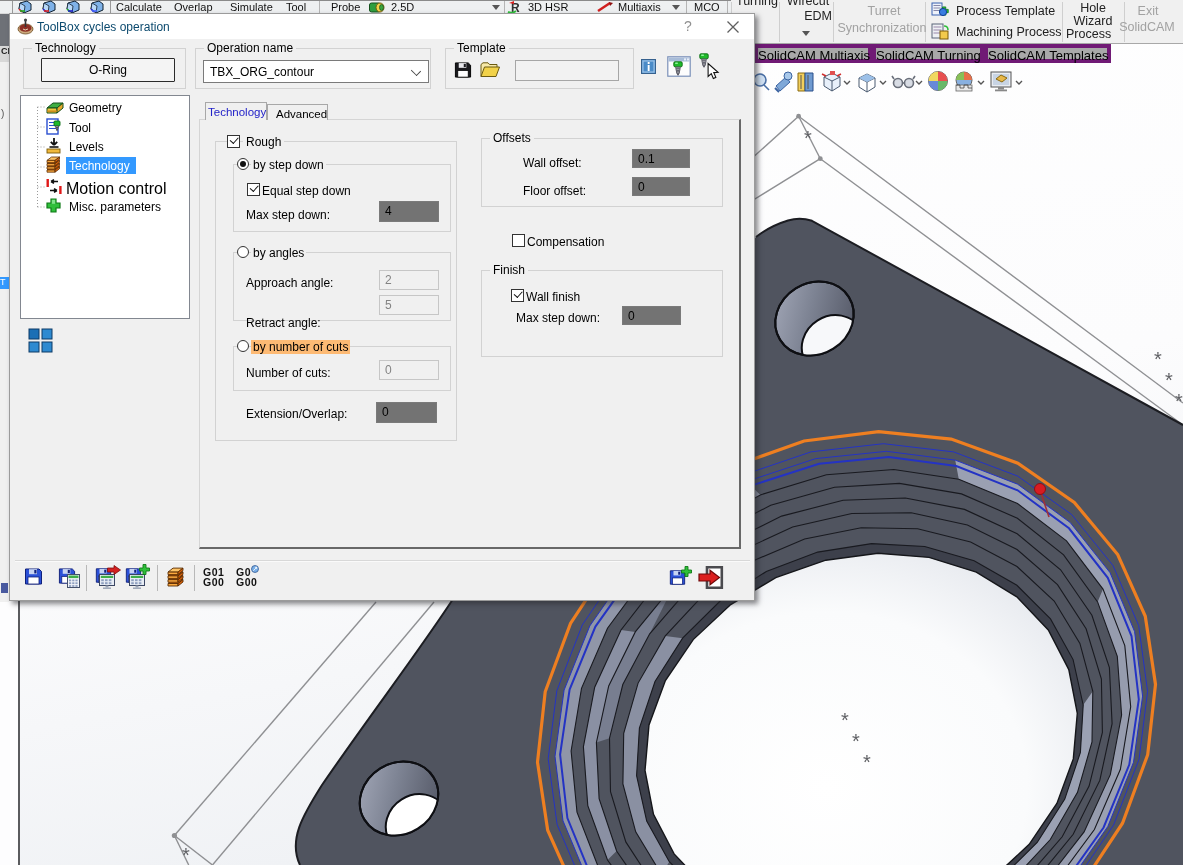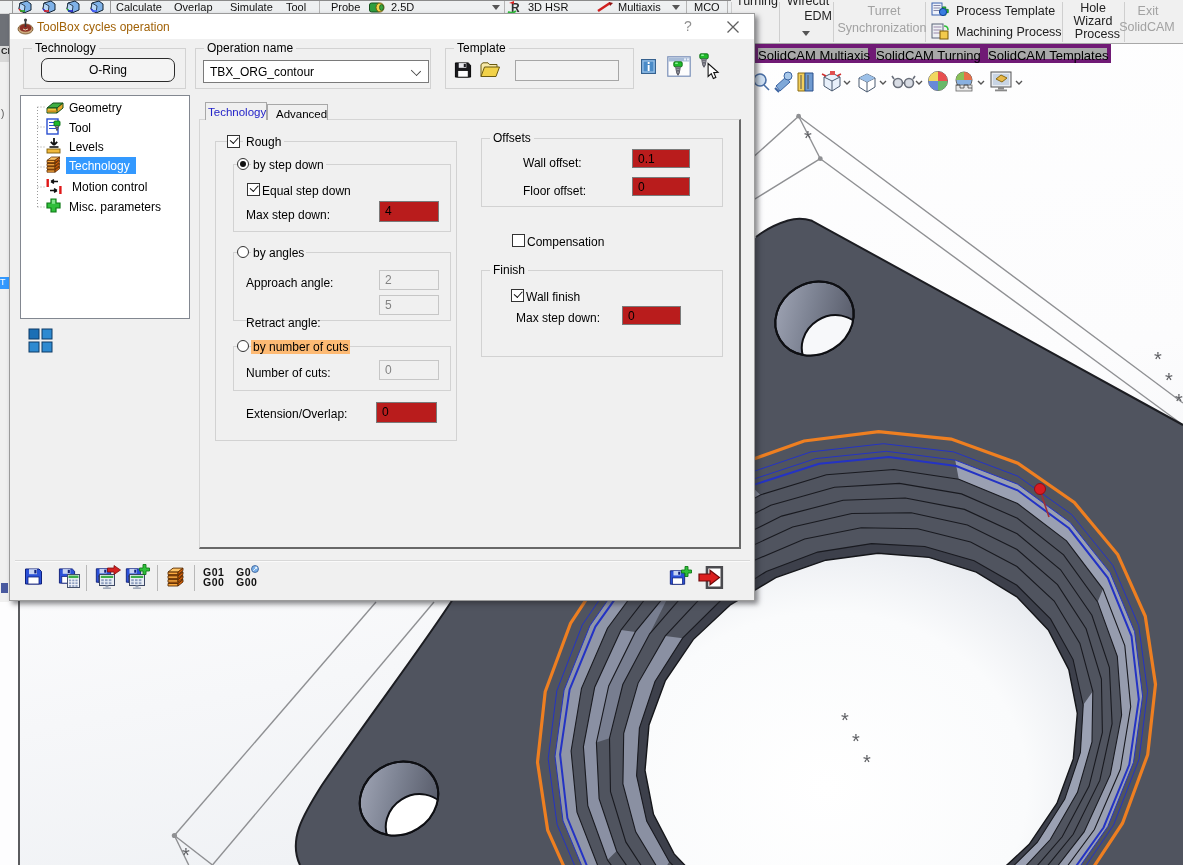--- a/index.html
+++ b/index.html
@@ -4,21 +4,21 @@
 html,body{width:1183px;height:865px;overflow:hidden;font-family:"Liberation Sans",sans-serif;background:#fff}
 #root{position:relative;width:1183px;height:865px;overflow:hidden}
 .abs{position:absolute}
 .gb{position:absolute;border:1px solid #d2d2d2}
 .gb>span{position:absolute;top:-8px;left:8px;background:#f0f0f0;padding:0 3px;font-size:12px;color:#000;white-space:nowrap}
 .cb{position:absolute;width:13px;height:13px;background:#fff;border:1px solid #333}
 .cb.ck:before{content:"";position:absolute;left:1.5px;top:1px;width:7px;height:3.5px;border-left:1.8px solid #111;border-bottom:1.8px solid #111;transform:rotate(-48deg)}
 .rd{position:absolute;width:12px;height:12px;background:#fff;border:1px solid #333;border-radius:50%}
 .rd.on:before{content:"";position:absolute;left:2px;top:2px;width:6px;height:6px;background:#111;border-radius:50%}
 .lbl{position:absolute;font-size:12px;color:#000;white-space:nowrap}
-.tb{position:absolute;background:#b91c1c;border:1px solid #7a7a7a;font-size:12px;color:#000;padding:2px 0 0 5px}
+.tb{position:absolute;background:#737373;border:1px solid #7a7a7a;font-size:12px;color:#000;padding:2px 0 0 5px}
 .tbd{position:absolute;background:#f0f0f0;border:1px solid #c6c6c6;font-size:12px;color:#838383;padding:2px 0 0 5px}
 .mi{font-size:11px;color:#111;white-space:nowrap;position:absolute;top:1px}
 .rt{font-size:12.5px;color:#222;white-space:nowrap;position:absolute}
 .rtg{font-size:12.5px;color:#a2a2a2;white-space:nowrap;position:absolute}
 .tab3{position:absolute;top:44px;height:19px;background:#a9a9a9;border:4px solid #701a75;color:#000;font-size:13px;text-align:center;line-height:15px;white-space:nowrap}
 </style></head><body>
 <div id="root">
 <svg width="1183" height="865" viewBox="0 0 1183 865" style="position:absolute;left:0;top:0">
 <defs>
 <linearGradient id="bgGrad" x1="0" y1="0" x2="0.25" y2="1">
@@ -194,21 +194,21 @@
 <div class="rt" style="left:956px;top:4px">Process Template</div>
 <svg class="abs" style="left:931px;top:23px" width="19" height="18" viewBox="0 0 19 18">
 <rect x="1" y="1" width="11" height="14" fill="#eef0f4" stroke="#5a6578"></rect>
 <path d="M2.5 4 h8 M2.5 7 h8 M2.5 10 h8" stroke="#98a" stroke-width="1"></path>
 <rect x="9" y="8" width="8" height="8" fill="#f2c94c" stroke="#7a5a08"></rect>
 <path d="M13 3 q4 0 4 4" stroke="#2fbf3a" stroke-width="1.6" fill="none"></path>
     </svg>
 <div class="rt" style="left:956px;top:25px">Machining Process</div>
 <div class="rt" style="left:1066px;top:1px;width:54px;text-align:center">Hole</div>
 <div class="rt" style="left:1066px;top:14px;width:54px;text-align:center">Wizard</div>
-<div class="rt" style="left:1066px;top:27px;width:54px;text-align:right">Process</div>
+<div class="rt" style="left:1066px;top:27px;width:54px;text-align:left">Process</div>
 <div class="rtg" style="left:1122px;top:4px;width:52px;text-align:center">Exit</div>
 <div class="rtg" style="left:1116px;top:20px;width:62px;text-align:center">SolidCAM</div>
 <div class="tab3" style="left:754px;width:118px">SolidCAM Multiaxis</div>
 <div class="tab3" style="left:872px;width:112px">SolidCAM Turning</div>
 <div class="tab3" style="left:984px;width:127px">SolidCAM Templates</div>
 <svg class="abs" style="left:744px;top:68px" width="290" height="30" viewBox="0 0 290 30">
 <g stroke="#4a6fa5" stroke-width="1.6" fill="none">
 <circle cx="16" cy="12" r="6" fill="#cfe0f2"></circle>
         <path d="M20 17 l5 5"></path>
 </g>
@@ -273,29 +273,29 @@
 <div class="abs" style="left:1px;top:583px;width:7px;height:10px;background:#4a5aa0"></div>
 <div class="abs" style="left:9px;top:13px;width:746px;height:588px;background:#f0f0f0;border:1px solid #9b9b9b;box-shadow:3px 3px 5px rgba(40,40,45,0.55)">
 <div class="abs" style="left:0;top:0;width:744px;height:25px;background:#ffffff"></div>
 <svg class="abs" style="left:7px;top:4px" width="17" height="17" viewBox="0 0 17 17">
 <ellipse cx="8.5" cy="11" rx="7.5" ry="5" fill="#caa87c" stroke="#6b4a20" stroke-width="0.8"></ellipse>
 <ellipse cx="8.5" cy="10" rx="6" ry="3.8" fill="#8d2f24"></ellipse>
 <path d="M8.5 1 v8" stroke="#333" stroke-width="1.6"></path>
         <circle cx="8.5" cy="2" r="1.5" fill="#444"></circle>
 <path d="M6 11 q2 2 5 0" stroke="#e8d8b8" stroke-width="1" fill="none"></path>
 </svg>
-<div class="abs" style="left:27px;top:6px;font-size:12px;color:#a16207">ToolBox cycles operation</div>
+<div class="abs" style="left:27px;top:6px;font-size:12px;color:#0c4a6e">ToolBox cycles operation</div>
 <div class="abs" style="left:674px;top:4px;font-size:14px;color:#909090">?</div>
 <svg class="abs" style="left:717px;top:7px" width="12" height="12" viewBox="0 0 12 12">
 <path d="M0.5 0.5 L11.5 11.5 M11.5 0.5 L0.5 11.5" stroke="#5f5f5f" stroke-width="1.3"></path>
       </svg>
 <div class="gb" style="left:13px;top:34px;width:163px;height:41px">
         <span>Technology</span>
       </div>
-<div class="abs" style="left:31px;top:44px;width:134px;height:24px;background:#f4f4f4;border:1.5px solid #2b2b2b;border-radius:7px;font-size:12px;text-align:center;line-height:22px">O-Ring</div>
+<div class="abs" style="left:31px;top:44px;width:134px;height:24px;background:#f4f4f4;border:1.5px solid #2b2b2b;border-radius:1px;font-size:12px;text-align:center;line-height:22px">O-Ring</div>
 <div class="gb" style="left:185px;top:34px;width:236px;height:41px">
         <span>Operation name</span>
       </div>
 <div class="abs" style="left:193px;top:46px;width:226px;height:23px;background:#fff;border:1px solid #7a7a7a;font-size:12px;padding:4px 0 0 6px">TBX_ORG_contour</div>
 <div class="abs" style="left:402px;top:53px;width:8px;height:8px;border-right:1.6px solid #444;border-bottom:1.6px solid #444;transform:rotate(45deg) scale(1,0.8)"></div>
 <div class="gb" style="left:435px;top:34px;width:189px;height:41px">
         <span>Template</span>
       </div>
 <svg class="abs" style="left:444px;top:47px" width="18" height="18" viewBox="0 0 19 19">
 <path d="M1.5 2 H15 L17.5 4.5 V17 H1.5 Z" fill="#1a1a1e" stroke="#000" stroke-width="1"></path>
@@ -352,21 +352,21 @@
 <path d="M17.5 72 H26"></path>
           <path d="M17.5 92 H26"></path>
           <path d="M17.5 112 H26"></path>
 </g>
       </svg>
 <div class="abs" style="left:56px;top:143px;width:70px;height:17px;background:#3399ff"></div>
 <div class="abs" style="left:59px;top:87px;font-size:12px;color:#000">Geometry</div>
 <div class="abs" style="left:59px;top:107px;font-size:12px;color:#000">Tool</div>
 <div class="abs" style="left:59px;top:126px;font-size:12px;color:#000">Levels</div>
 <div class="abs" style="left:59px;top:145px;font-size:12px;color:#fff">Technology</div>
-<div class="abs" style="left:62px;top:166px;font-size:12px;color:#000">Motion control</div>
+<div class="abs" style="left:56px;top:166px;font-size:16px;color:#000">Motion control</div>
 <div class="abs" style="left:59px;top:186px;font-size:12px;color:#000">Misc. parameters</div>
 <svg style="position:absolute;left:0;top:0" width="190" height="230" viewBox="0 0 190 230">
 
 <g transform="translate(36,85)">
 <path d="M1 9 L11 9 L17 4 L7 4 Z" fill="#3fae42" stroke="#14501c" stroke-width="1"></path>
 <path d="M1 9 L11 9 L11 14 L1 14 Z" fill="#f0c83e" stroke="#14501c" stroke-width="1"></path>
 <path d="M11 9 L17 4 L17 9 L11 14 Z" fill="#e8a92c" stroke="#14501c" stroke-width="1"></path>
 <path d="M1 12.2 h10" stroke="#c8861a" stroke-width="1.4"></path>
 </g>
 

